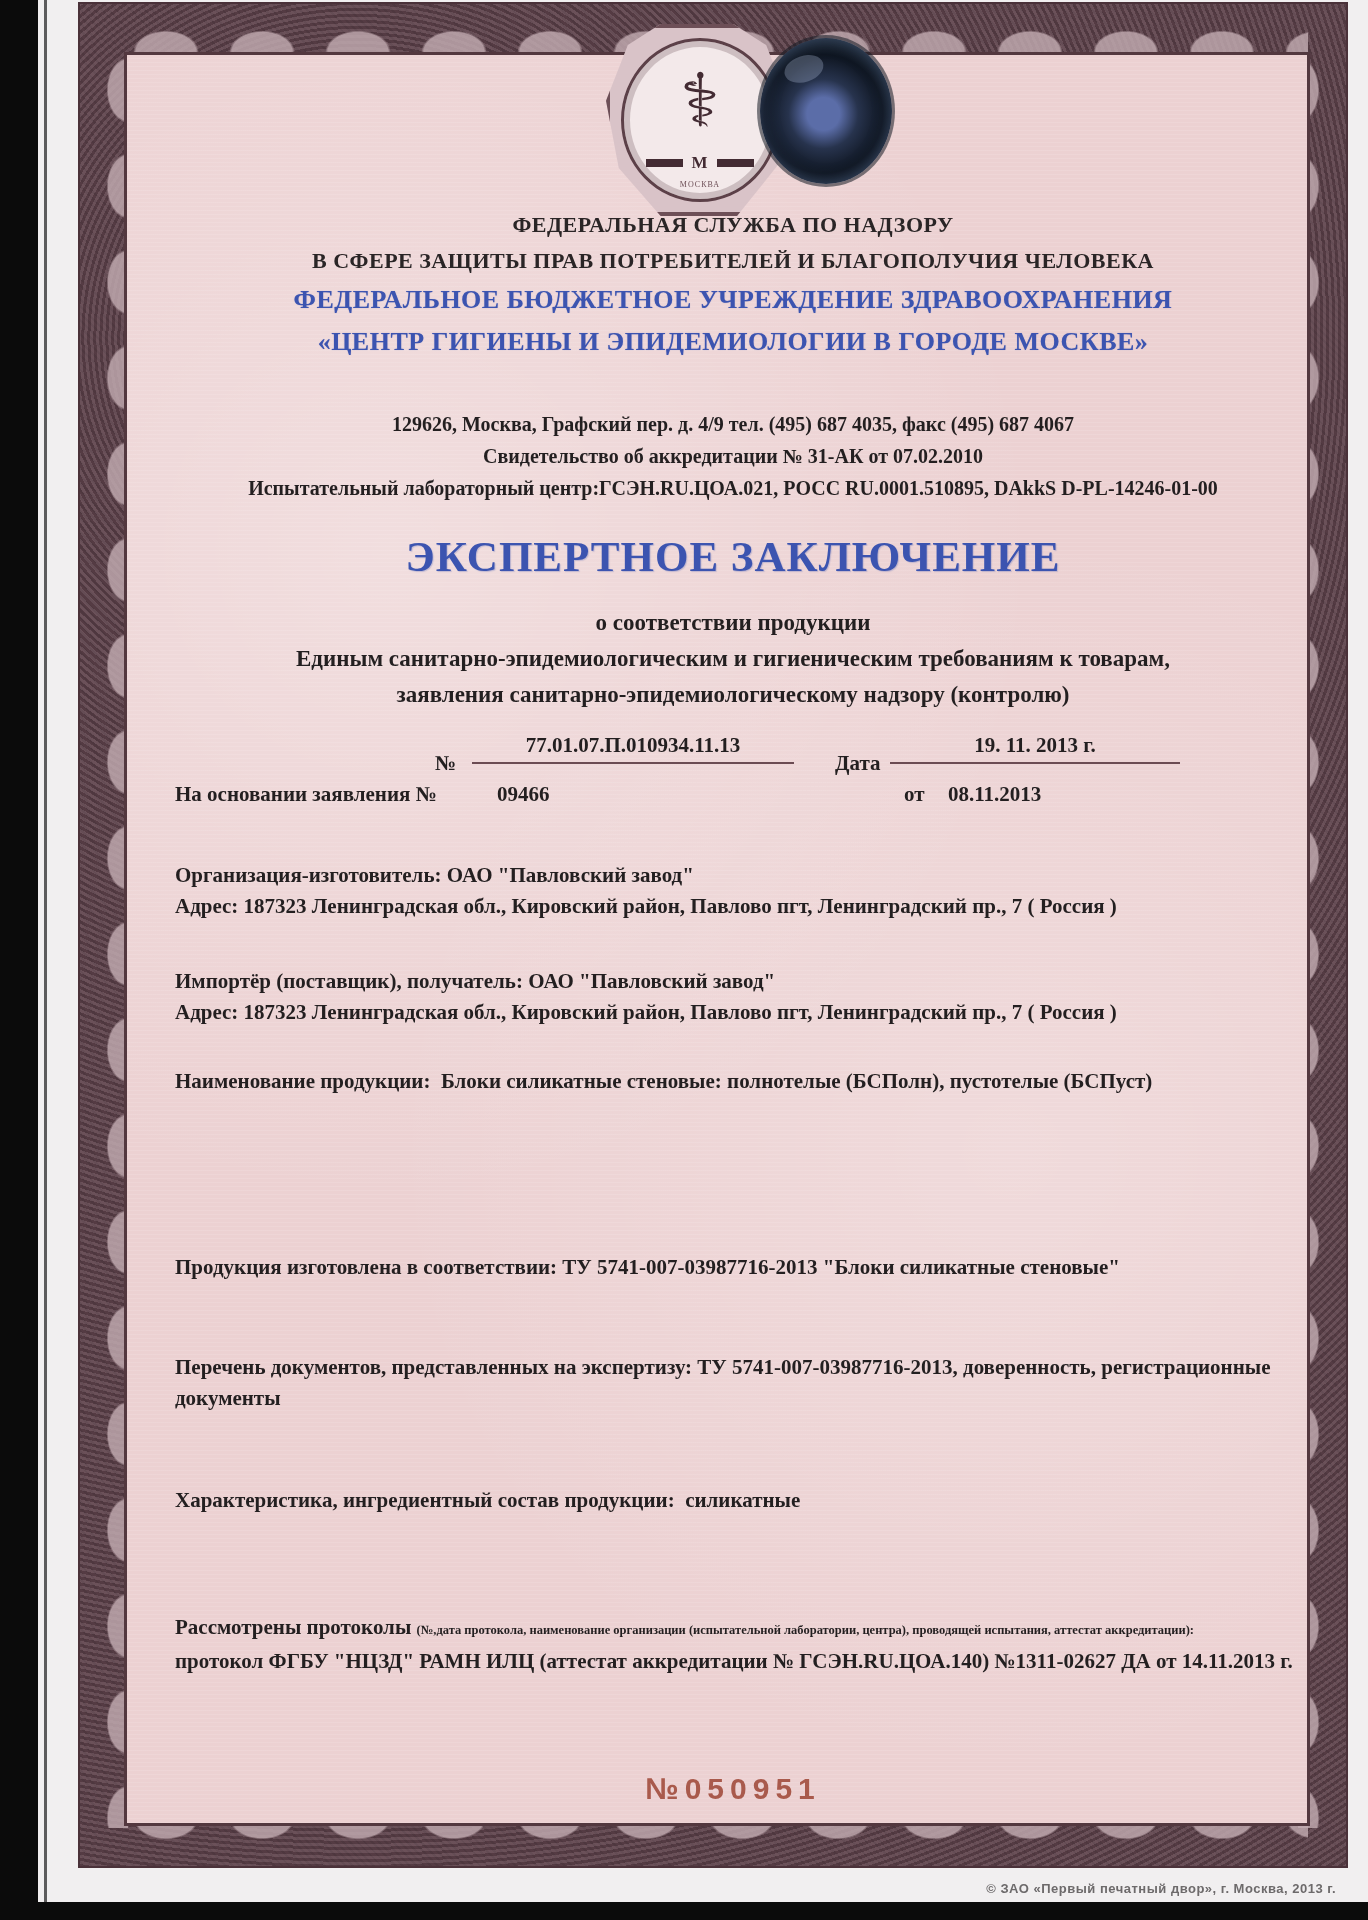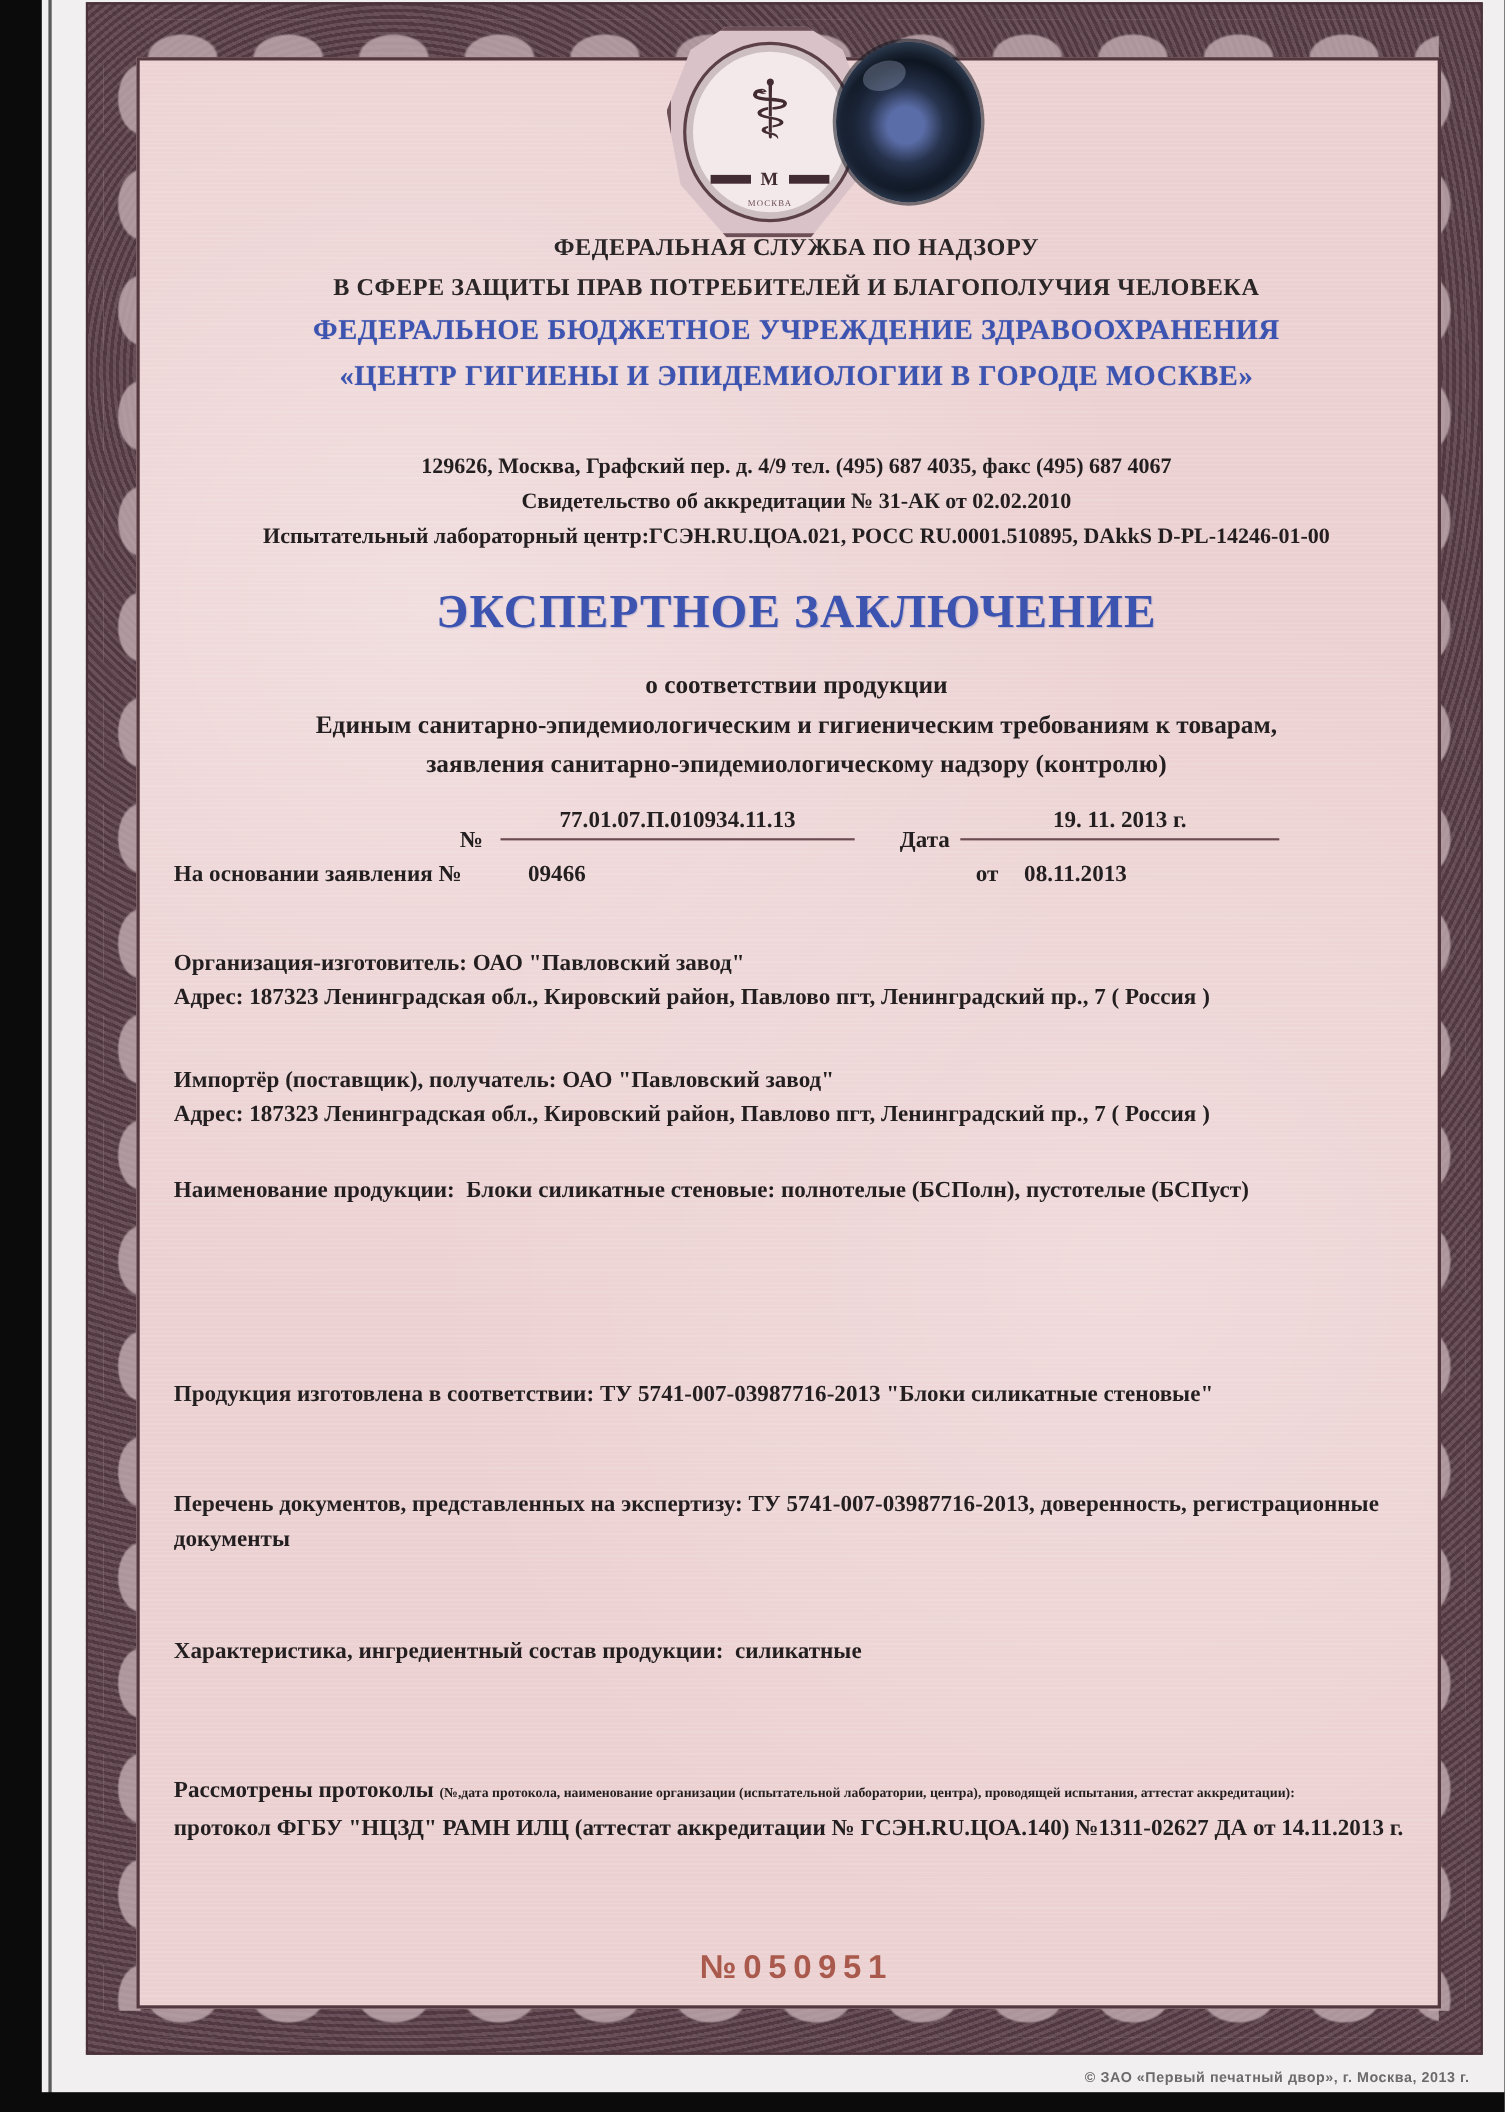--- a/index.html
+++ b/index.html
@@ -49,21 +49,21 @@
   .badge-bars{position:absolute;left:22px;right:22px;bottom:32px;height:8px;
     background:linear-gradient(90deg,#432b33 0 34%,transparent 34% 66%,#432b33 66% 100%);}
   .badge-tiny{position:absolute;left:0;right:0;bottom:10px;text-align:center;font-size:8px;color:#6d4f57;letter-spacing:1px;}
   .holo{position:absolute;left:760px;top:38px;width:132px;height:146px;border-radius:50%;z-index:6;
     background:radial-gradient(circle at 48% 52%, #5b6da8 0 16%, #27334d 34%, #0e1520 58%, #202c38 78%, #0a0f16 100%);
     box-shadow:0 0 0 3px rgba(20,25,35,.55), inset 0 0 18px rgba(120,150,210,.35);}
   .holo:after{content:"";position:absolute;left:18%;top:12%;width:30%;height:18%;border-radius:50%;
     background:rgba(190,205,235,.28);transform:rotate(-18deg);}
 
   
-  .content{position:absolute;left:125px;top:0;width:1182px;height:1920px;z-index:4;color:#231f20;padding-left:16px;}
+  .content{position:absolute;left:142px;top:0;width:1182px;height:1920px;z-index:4;color:#231f20;}
   .line{position:absolute;left:0;width:100%;text-align:center;white-space:nowrap;}
   .hdr{font-size:22px;font-weight:bold;letter-spacing:.5px;color:#2a2526;}
   .blue{color:#3c54b0;font-weight:bold;}
   .org{font-size:26px;letter-spacing:.5px;text-shadow:0 0 1px rgba(60,84,176,.4);}
   .addr{font-size:20px;font-weight:bold;}
   .title{font-size:43px;letter-spacing:1px;text-shadow:1px 1px 1px rgba(60,84,176,.25);}
   .sub{font-size:23px;font-weight:bold;}
   .para{position:absolute;left:33px;right:18px;font-size:21px;font-weight:bold;line-height:31px;text-align:left;}
   .para .lab{font-weight:bold;}
   .row{position:absolute;left:0;width:100%;height:50px;}
@@ -101,21 +101,21 @@
   <div class="holo"></div>
 
   <div class="content">
 
     <div class="line hdr" style="top:212px">ФЕДЕРАЛЬНАЯ СЛУЖБА ПО НАДЗОРУ</div>
     <div class="line blue org" style="top:285px">ФЕДЕРАЛЬНОЕ БЮДЖЕТНОЕ УЧРЕЖДЕНИЕ ЗДРАВООХРАНЕНИЯ</div>
     <div class="line hdr" style="top:248px">В СФЕРЕ ЗАЩИТЫ ПРАВ ПОТРЕБИТЕЛЕЙ И БЛАГОПОЛУЧИЯ ЧЕЛОВЕКА</div>
     <div class="line blue org" style="top:327px">«ЦЕНТР ГИГИЕНЫ И ЭПИДЕМИОЛОГИИ В ГОРОДЕ МОСКВЕ»</div>
 
     <div class="line addr" style="top:413px">129626, Москва, Графский пер. д. 4/9 тел. (495) 687 4035, факс (495) 687 4067</div>
-    <div class="line addr" style="top:445px">Свидетельство об аккредитации № 31-АК от 02.02.2010</div>
+    <div class="line addr" style="top:445px">Свидетельство об аккредитации № 31-АК от 07.02.2010</div>
     <div class="line addr" style="top:477px">Испытательный лабораторный центр:ГСЭН.RU.ЦОА.021, РОСС RU.0001.510895, DAkkS D-PL-14246-01-00</div>
 
     <div class="line sub" style="top:610px">о  соответствии продукции</div>
     <div class="line blue title" style="top:532px">ЭКСПЕРТНОЕ ЗАКЛЮЧЕНИЕ</div>
     <div class="line sub" style="top:646px">Единым санитарно-эпидемиологическим и гигиеническим требованиям к товарам,</div>
     <div class="line sub" style="top:682px">заявления санитарно-эпидемиологическому надзору (контролю)</div>
 
     <div class="row" style="top:733px">
       <span style="left:293px;top:18px">№</span>
       <span class="uline" style="left:330px;top:0;width:322px">77.01.07.П.010934.11.13</span>

